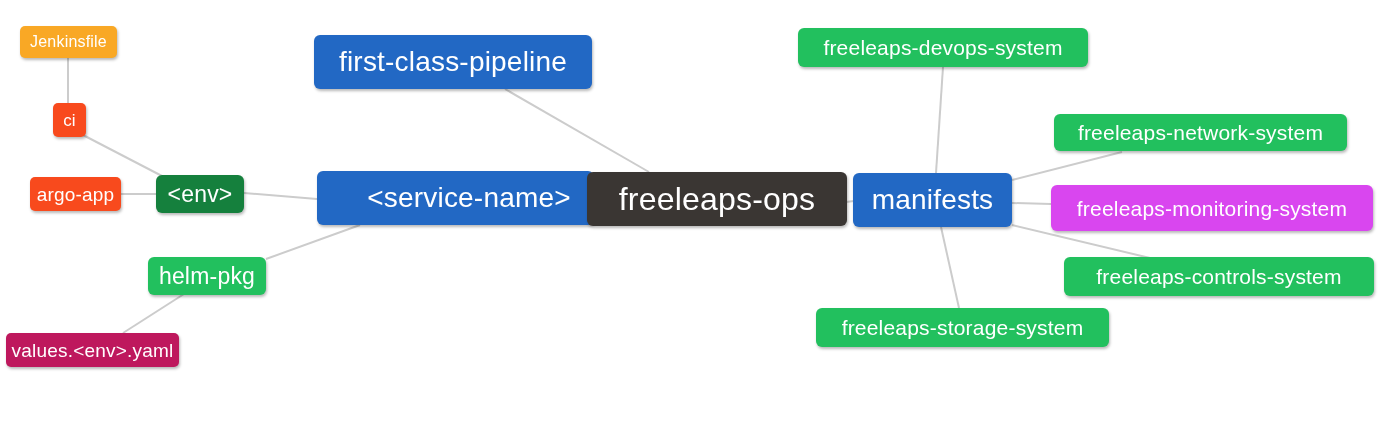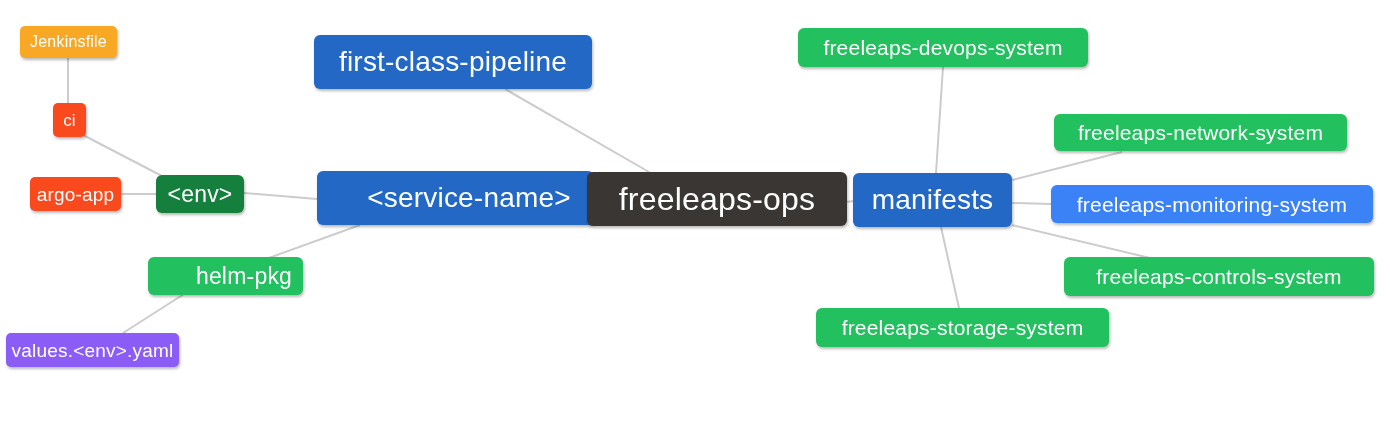--- a/index.html
+++ b/index.html
@@ -58,35 +58,35 @@
   </svg>
 
   <div class="node" style="left: 20px; top: 26px; width: 97px; height: 32px; font-size: 16px; border-radius: 5px; background: rgb(249, 168, 37);">Jenkinsfile</div>
 
   <div class="node" style="left: 53px; top: 103px; width: 33px; height: 34px; font-size: 17px; border-radius: 5px; background: rgb(248, 74, 29);">ci</div>
 
   <div class="node" style="left: 30px; top: 177px; width: 91px; height: 34px; font-size: 19px; border-radius: 5px; background: rgb(248, 74, 29);">argo-app</div>
 
   <div class="node" style="left: 156px; top: 175px; width: 88px; height: 38px; font-size: 23px; background: #15803d;">&lt;env&gt;</div>
 
-  <div class="node" style="left: 148px; top: 257px; width: 118px; height: 38px; font-size: 23px; background: rgb(34, 192, 94); padding-left: 37px;">helm-pkg</div>
+  <div class="node" style="left: 148px; top: 257px; width: 118px; height: 38px; font-size: 23px; background: rgb(34, 192, 94);">helm-pkg</div>
 
-  <div class="node" style="left: 6px; top: 333px; width: 173px; height: 34px; font-size: 19px; border-radius: 5px; background: #8b5cf6;">values.&lt;env&gt;.yaml</div>
+  <div class="node" style="left: 6px; top: 333px; width: 173px; height: 34px; font-size: 19px; border-radius: 5px; background: #be185d;">values.&lt;env&gt;.yaml</div>
 
   <div class="node" style="left: 314px; top: 35px; width: 278px; height: 54px; font-size: 28px; background: rgb(34, 104, 196);">first-class-pipeline</div>
 
   <div class="node" style="left: 317px; top: 171px; width: 250px; height: 54px; font-size: 28px; background: rgb(34, 104, 196); padding-left: 27px;">&lt;service-name&gt;</div>
 
   <div class="node" style="left: 587px; top: 172px; width: 260px; height: 54px; font-size: 32px; background: rgb(58, 54, 51);">freeleaps-ops</div>
 
   <div class="node" style="left: 853px; top: 173px; width: 159px; height: 54px; font-size: 28px; background: rgb(34, 104, 196);">manifests</div>
 
   <div class="node" style="left: 798px; top: 28px; width: 290px; height: 39px; font-size: 21px; background: rgb(34, 192, 94);">freeleaps-devops-system</div>
 
   <div class="node" style="left: 1054px; top: 114px; width: 293px; height: 37px; font-size: 21px; background: rgb(34, 192, 94);">freeleaps-network-system</div>
 
-  <div class="node" style="left: 1051px; top: 185px; width: 322px; height: 38px; font-size: 21px; background: #3b82f6;">freeleaps-monitoring-system</div>
+  <div class="node" style="left: 1051px; top: 185px; width: 322px; height: 46px; font-size: 21px; background: #d946ef;">freeleaps-monitoring-system</div>
 
   <div class="node" style="left: 1064px; top: 257px; width: 310px; height: 39px; font-size: 21px; background: rgb(34, 192, 94);">freeleaps-controls-system</div>
 
   <div class="node" style="left: 816px; top: 308px; width: 293px; height: 39px; font-size: 21px; background: rgb(34, 192, 94);">freeleaps-storage-system</div>
 
 </div>
 
 </body></html>

